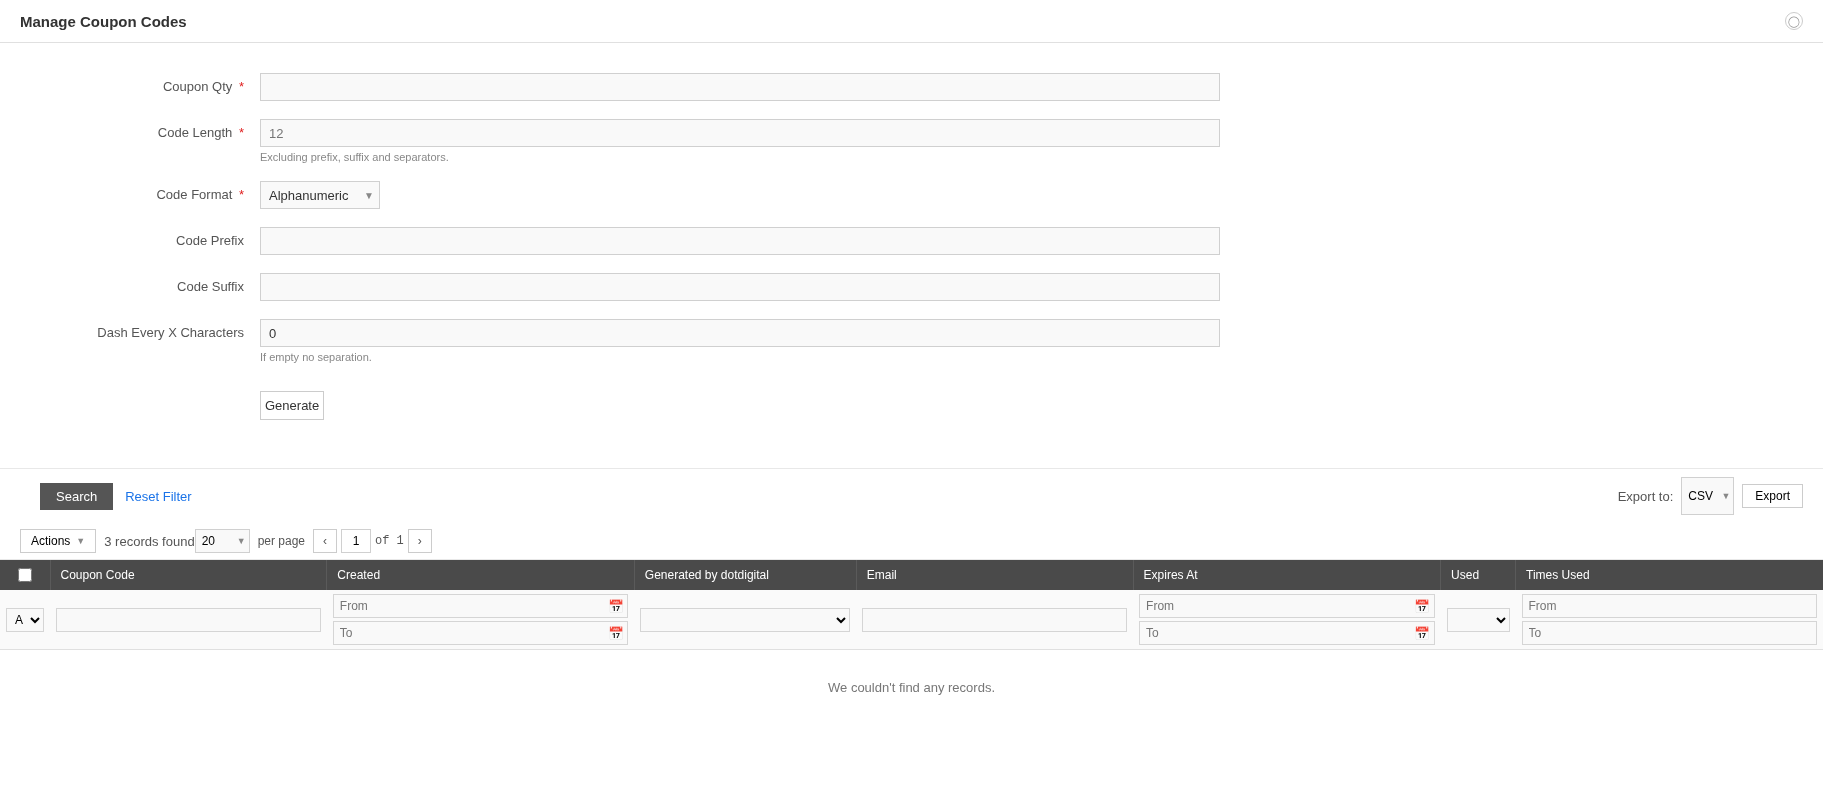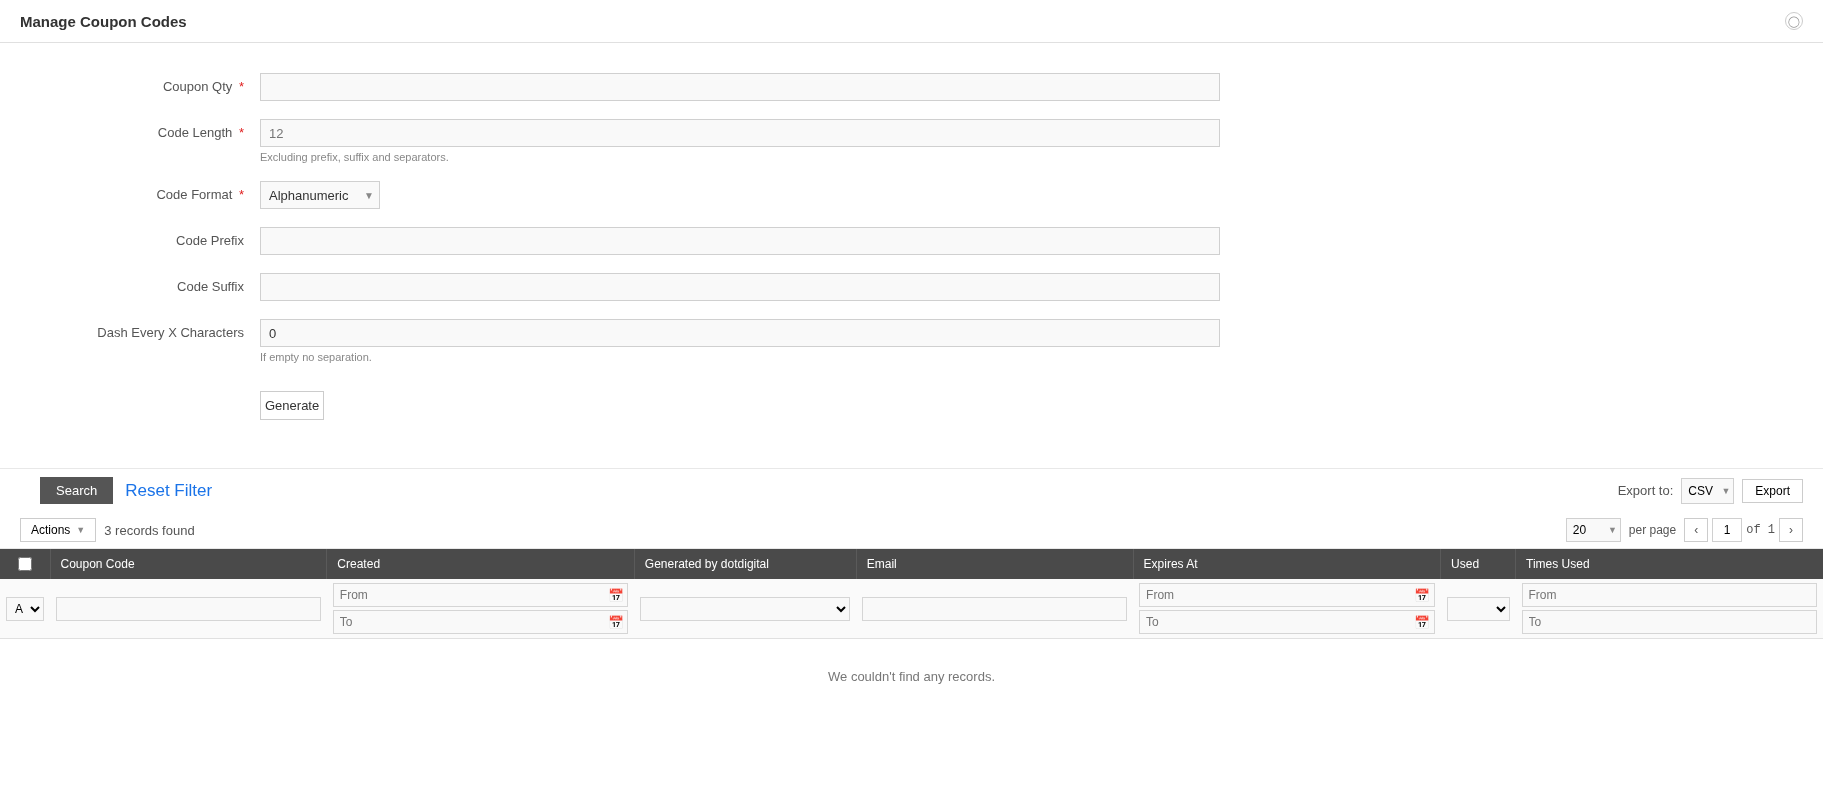--- a/index.html
+++ b/index.html
@@ -130,53 +130,51 @@
       background: #555;
       color: #fff;
       border: none;
       padding: 6px 16px;
       font-size: 13px;
       cursor: pointer;
     }
     .reset-link {
       color: #1a73e8;
       text-decoration: none;
-      font-size: 17px;
+      font-size: 13px;
       cursor: pointer;
     }
     .toolbar-right {
       display: flex;
       align-items: center;
       gap: 8px;
       font-size: 13px;
       color: #555;
     }
     .export-select {
-      height: 26px;
+      height: 38px;
       border: 1px solid #d0d0d0;
       background: #f9f9f9;
       padding: 2px 20px 2px 6px;
       font-size: 12px;
       appearance: none;
       cursor: pointer;
     }
     .export-btn {
       background: #fff;
       border: 1px solid #ccc;
       padding: 4px 12px;
       font-size: 12px;
       cursor: pointer;
     }
     .actions-section {
       padding: 6px 20px;
       display: flex;
       align-items: center;
-      justify-content: space-between;
       border-bottom: 1px solid #e8e8e8;
-      gap: 44px;
     }
     .actions-left {
       display: flex;
       align-items: center;
       gap: 8px;
     }
     .actions-btn {
       background: #fff;
       border: 1px solid #ccc;
       padding: 4px 10px;

